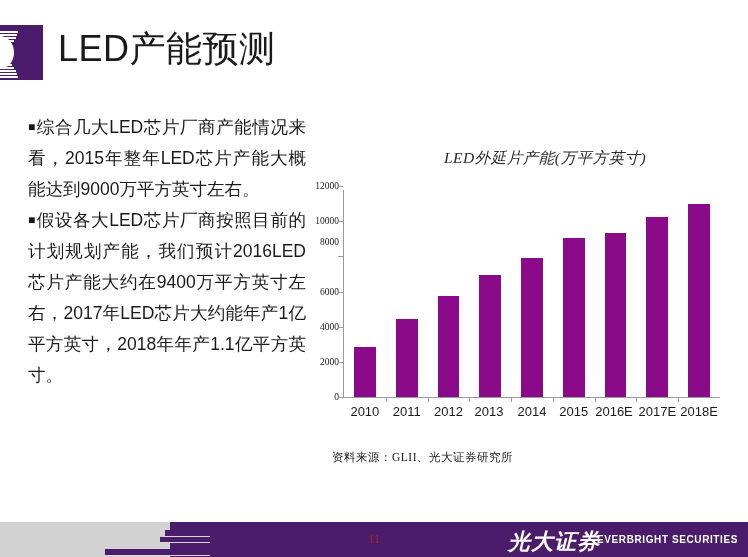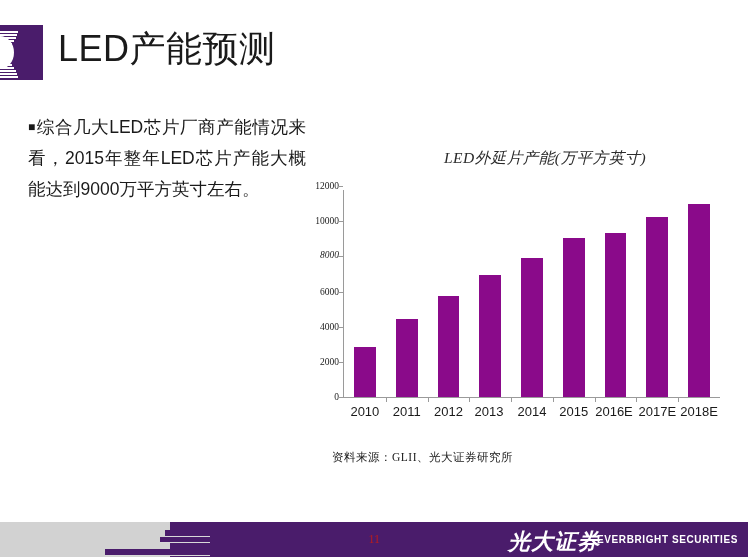--- a/index.html
+++ b/index.html
@@ -279,32 +279,33 @@
       <div class="stripe" style="top: 42px; width: 14px;"></div>
       <div class="stripe" style="top: 45px; width: 16px;"></div>
       <div class="stripe" style="top: 48px; width: 17px;"></div>
       <div class="stripe" style="top: 51px; width: 18px;"></div>
     </div>
   <div id="page-title">LED产能预测</div>
 </div>
 
 <div id="body-text">
   <p class="bullet-para"><span class="bullet-mark">■</span><span>综合几大LED芯片厂商产能情况来看，2015年整年LED芯片产能大概能达到9000万平方英寸左右。</span></p>
+  <p class="bullet-para"><span class="bullet-mark">■</span><span>假设各大LED芯片厂商按照目前的计划规划产能，我们预计2016LED芯片产能大约在9400万平方英寸左右，2017年LED芯片大约能年产1亿平方英寸，2018年年产1.1亿平方英寸。</span></p>
 </div>
 
 <div id="chart-panel">
   <div id="chart-title">LED外延片产能(万平方英寸)</div>
 
   <div id="plot-wrap">
     <div id="y-axis-labels">
         <div class="y-tick-label" style="top: 211px;">0</div>
         <div class="y-tick-label" style="top: 175.833px;">2000</div>
         <div class="y-tick-label" style="top: 140.667px;">4000</div>
         <div class="y-tick-label" style="top: 105.5px;">6000</div>
-        <div class="y-tick-label" style="top: 69px; font-style: italic;">8000</div>
+        <div class="y-tick-label" style="top: 56px;">8000</div>
         <div class="y-tick-label" style="top: 35.1667px;">10000</div>
         <div class="y-tick-label" style="top: 0px;">12000</div>
       </div>
     <div id="axis-line-y"></div>
     <div id="axis-line-x"></div>
     <div id="bars-layer">
         <div class="bar" style="left: 10.0267px; width: 21.7244px; height: 50.1125px; background: rgb(138, 10, 138);"></div>
         <div class="bar" style="left: 51.8044px; width: 21.7244px; height: 78.2458px; background: rgb(138, 10, 138);"></div>
         <div class="bar" style="left: 93.5822px; width: 21.7244px; height: 101.104px; background: rgb(138, 10, 138);"></div>
         <div class="bar" style="left: 135.36px; width: 21.7244px; height: 122.204px; background: rgb(138, 10, 138);"></div>

